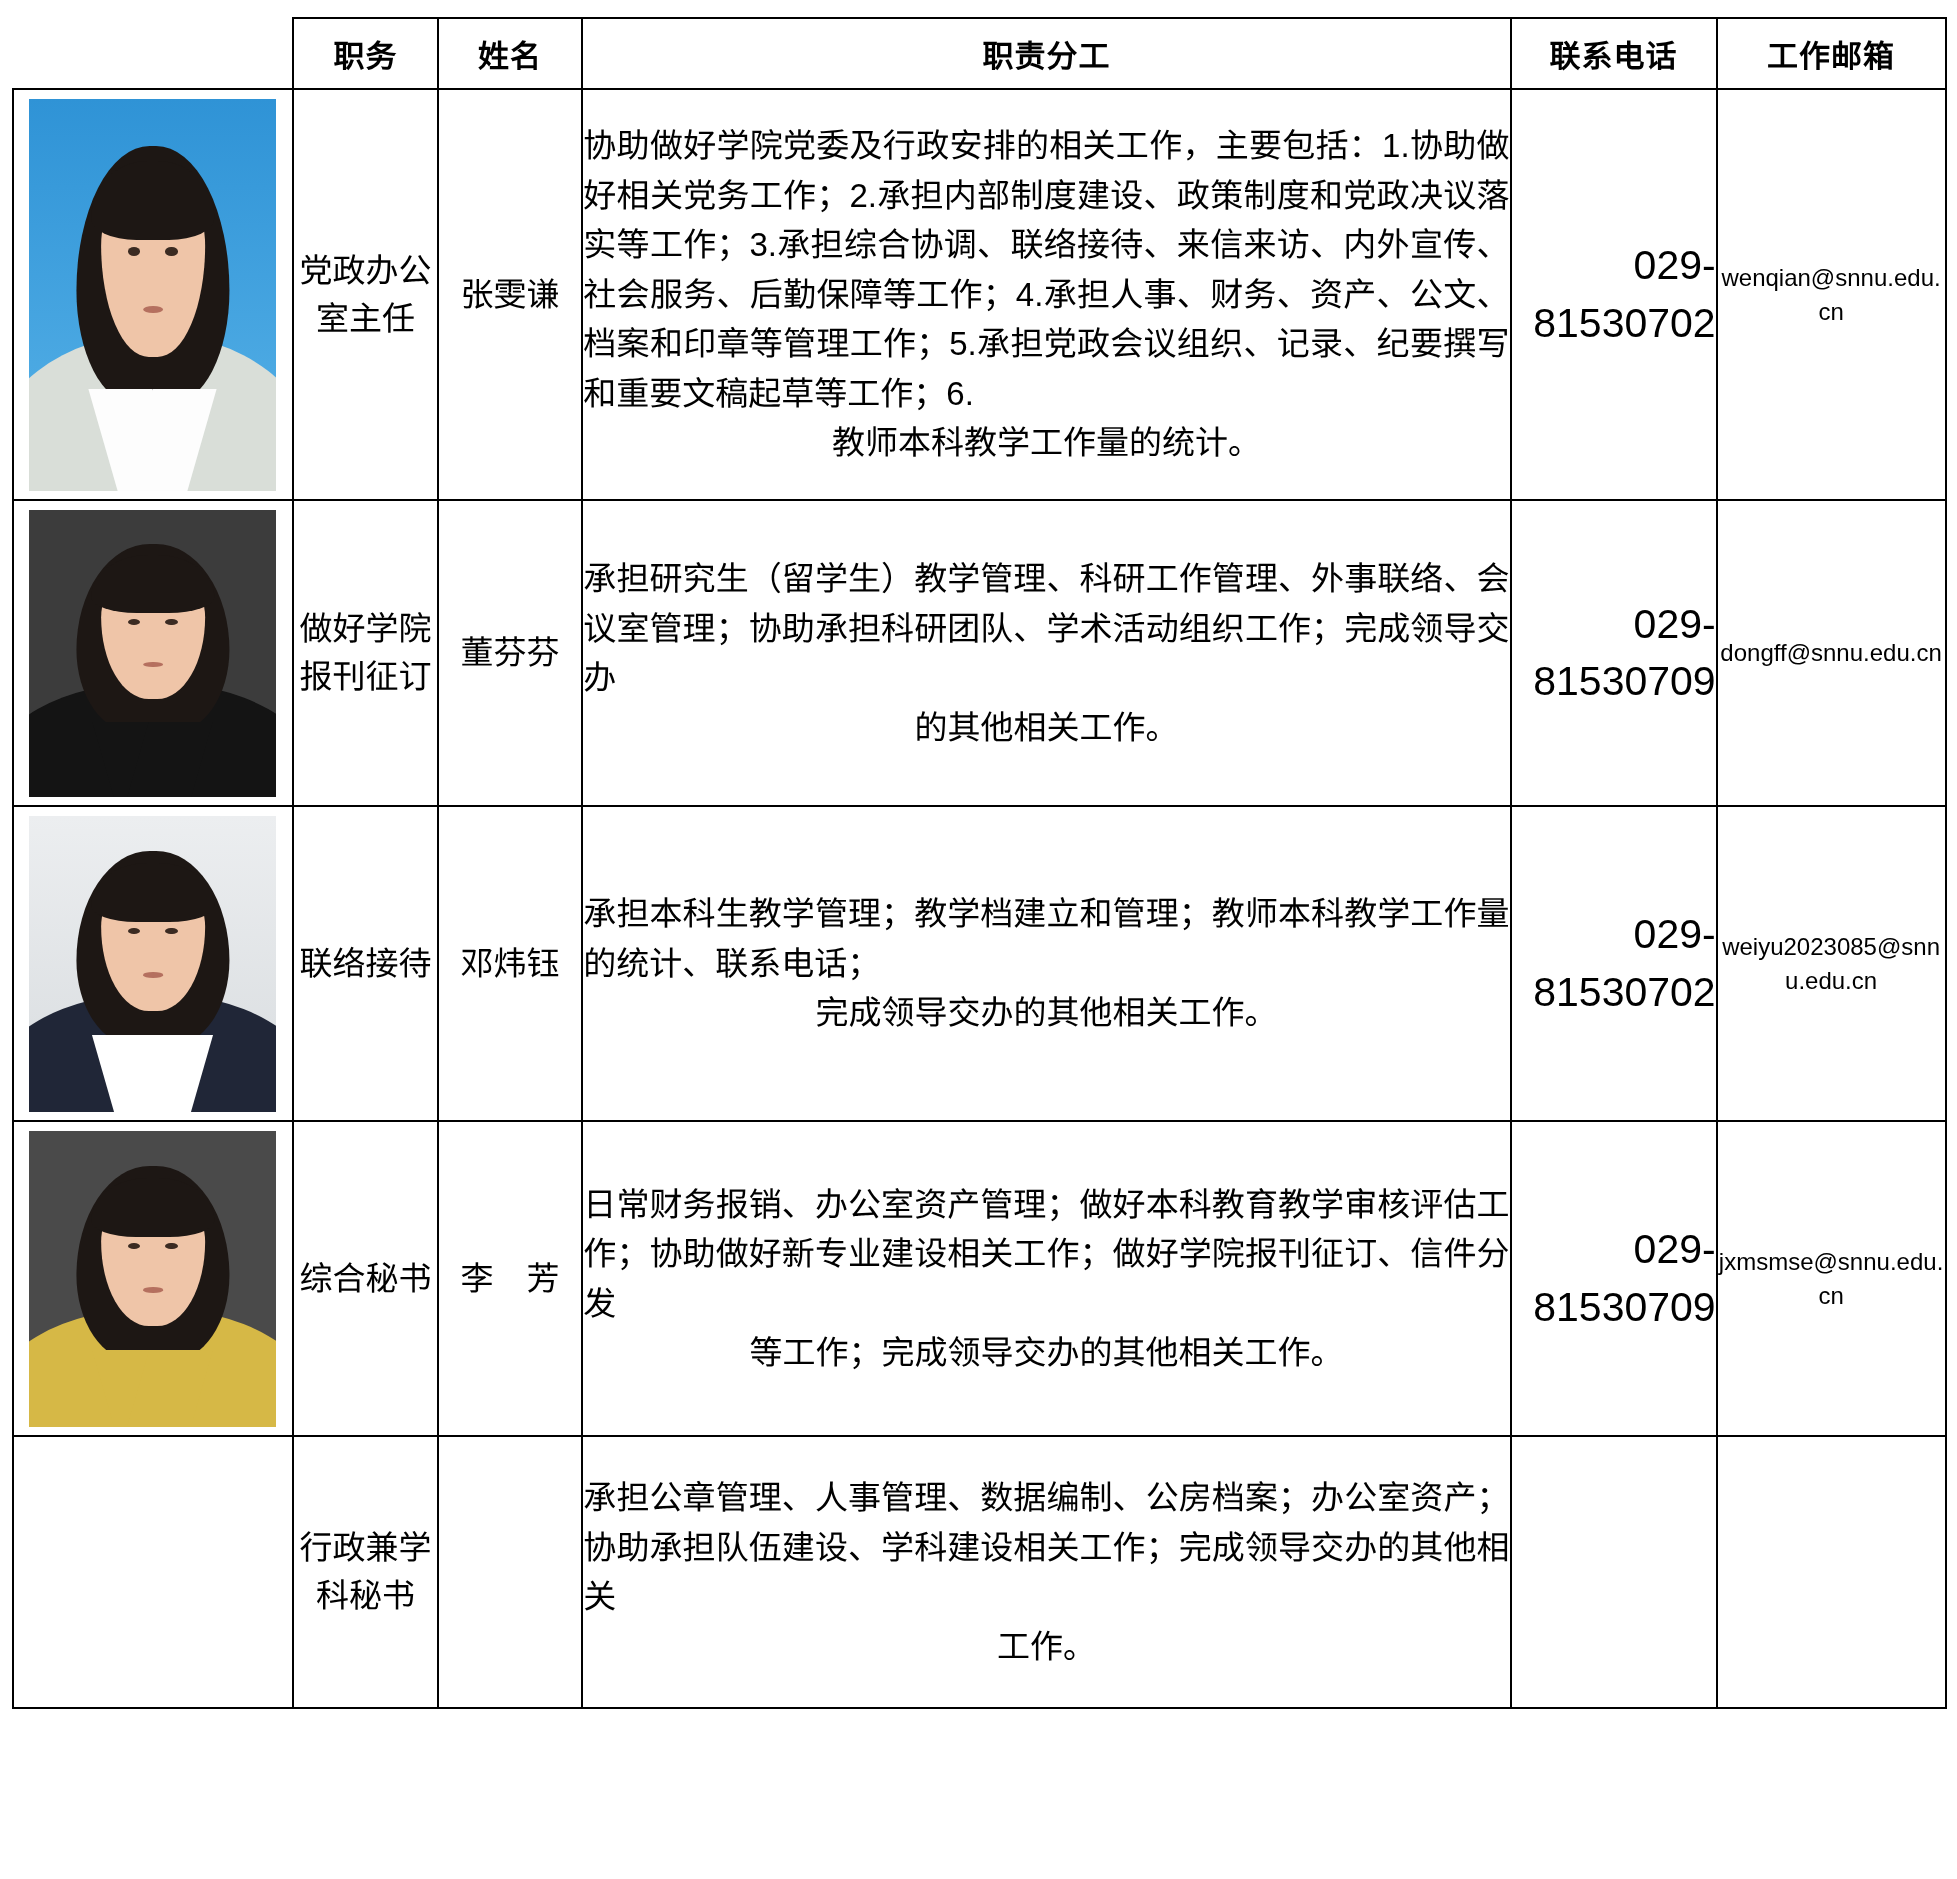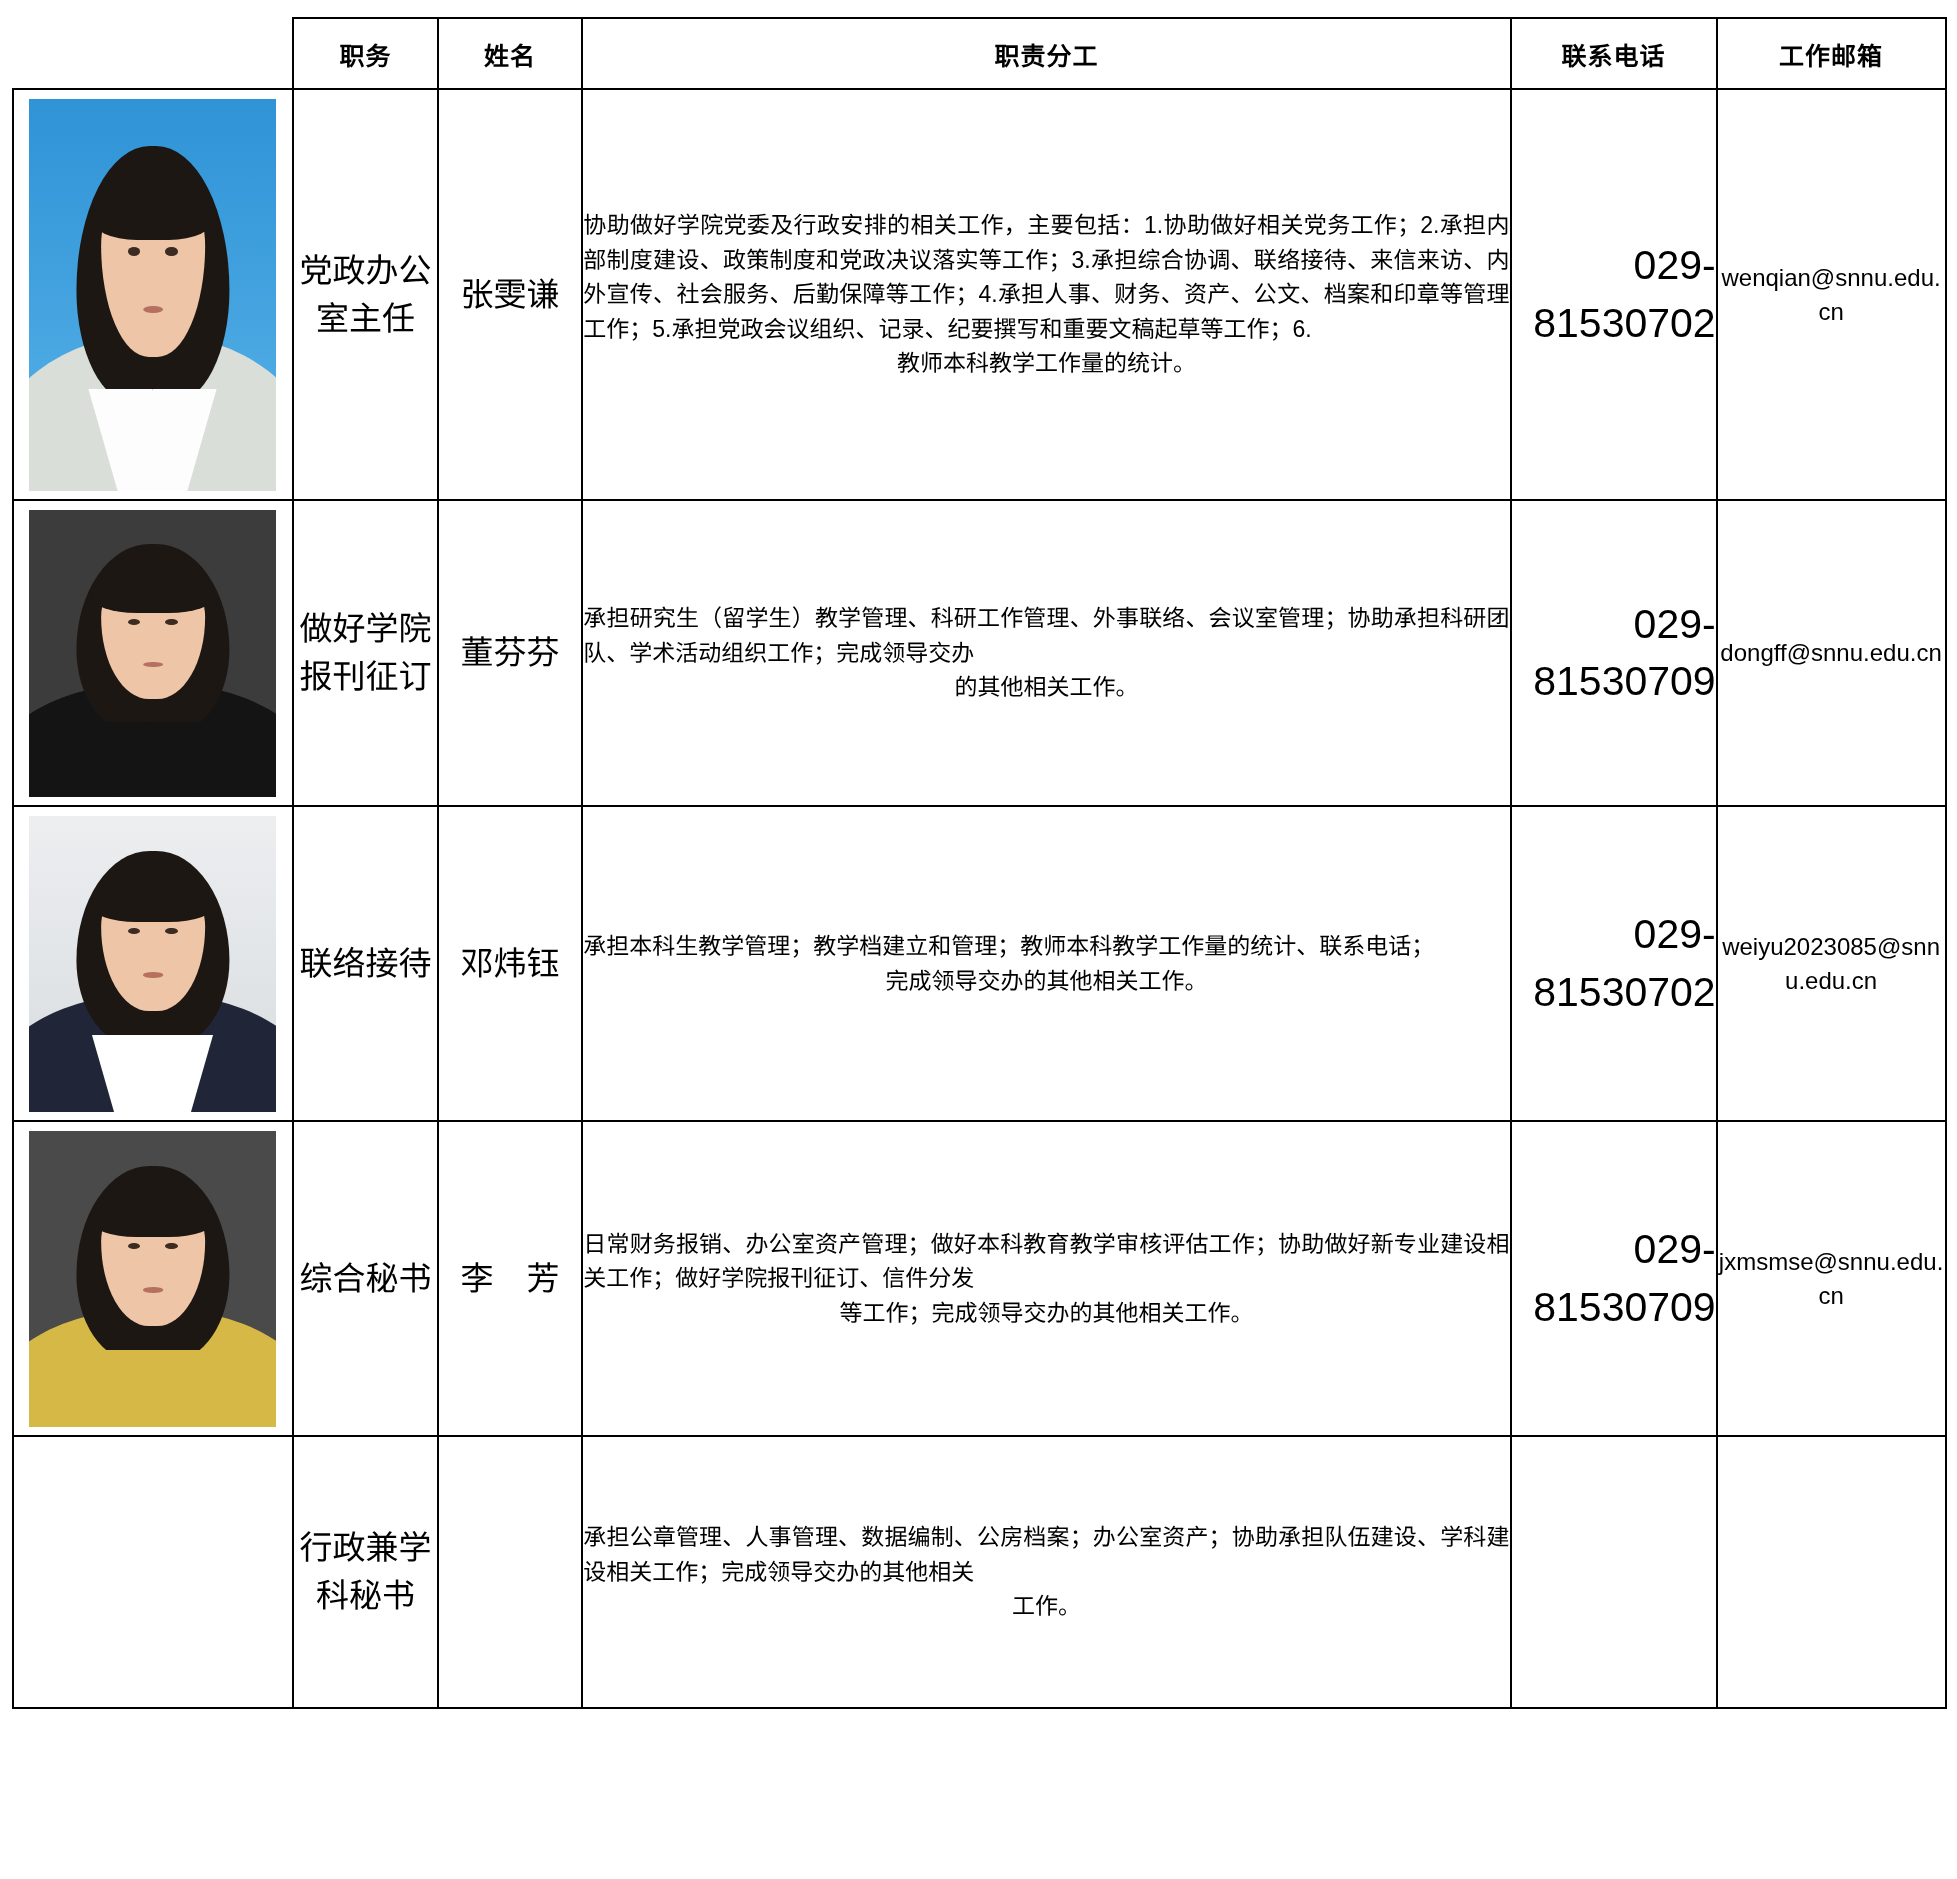--- a/index.html
+++ b/index.html
@@ -36,35 +36,35 @@
   
   col.c-photo   { width: 260px; }
   col.c-title   { width: 134px; }
   col.c-name    { width: 134px; }
   col.c-duty    { width: 860px; }
   col.c-phone   { width: 191px; }
   col.c-email   { width: 212px; }
 
   thead th {
     height: 69px;
-    font-size: 25px;
+    font-size: 31px;
     font-weight: bold;
     text-align: center;
     letter-spacing: 1px;
   }
   thead th.blank { border-top: none; border-left: none; }
 
   td.title-cell, td.name-cell {
     text-align: center;
     font-size: 33px;
     line-height: 1.45;
     padding: 5.7px 3.8px;
   }
   td.duty-cell {
-    font-size: 23px;
+    font-size: 33px;
     line-height: 1.5;
     text-align: justify;
     text-justify: inter-ideograph;
     padding: 11.5px 15.3px 11.5px 15.3px;
     border-radius: 17px;
   }
   td.duty-cell .last-line {
     display: block;
     text-align: center;
   }

